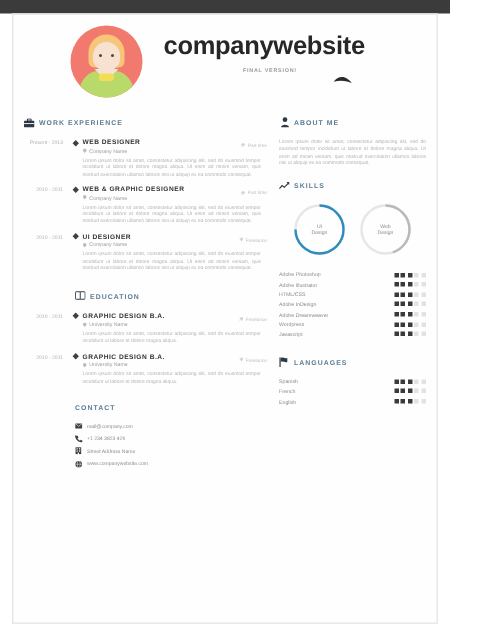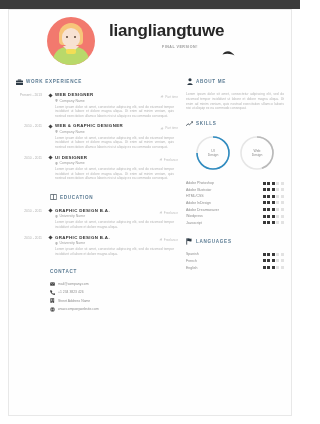--- a/index.html
+++ b/index.html
@@ -92,21 +92,21 @@
   <div class="header" style="left:8px;">
     <div class="avatar">
       <div class="av-hair"></div>
       <div class="av-face"></div>
       <div class="av-eye l"></div>
       <div class="av-eye r"></div>
       <div class="av-body"></div>
       <div class="av-collar"></div>
       <div class="av-bow"></div>
     </div>
-    <div class="name">liangliangtuwe</div>
+    <div class="name">companywebsite</div>
     <div class="subtitle">FINAL VERSION!</div>
     <svg class="swoosh" viewBox="0 0 26 12">
       <path d="M1 9 C5 2, 14 1, 19 5 C22 7, 24 9, 25 11 C20 8, 10 6, 1 9 Z" fill="#2b2b2b"></path>
     </svg>
   </div>
 
   <div class="col-left">
 
     <div class="sechead">
       <span class="ic">

